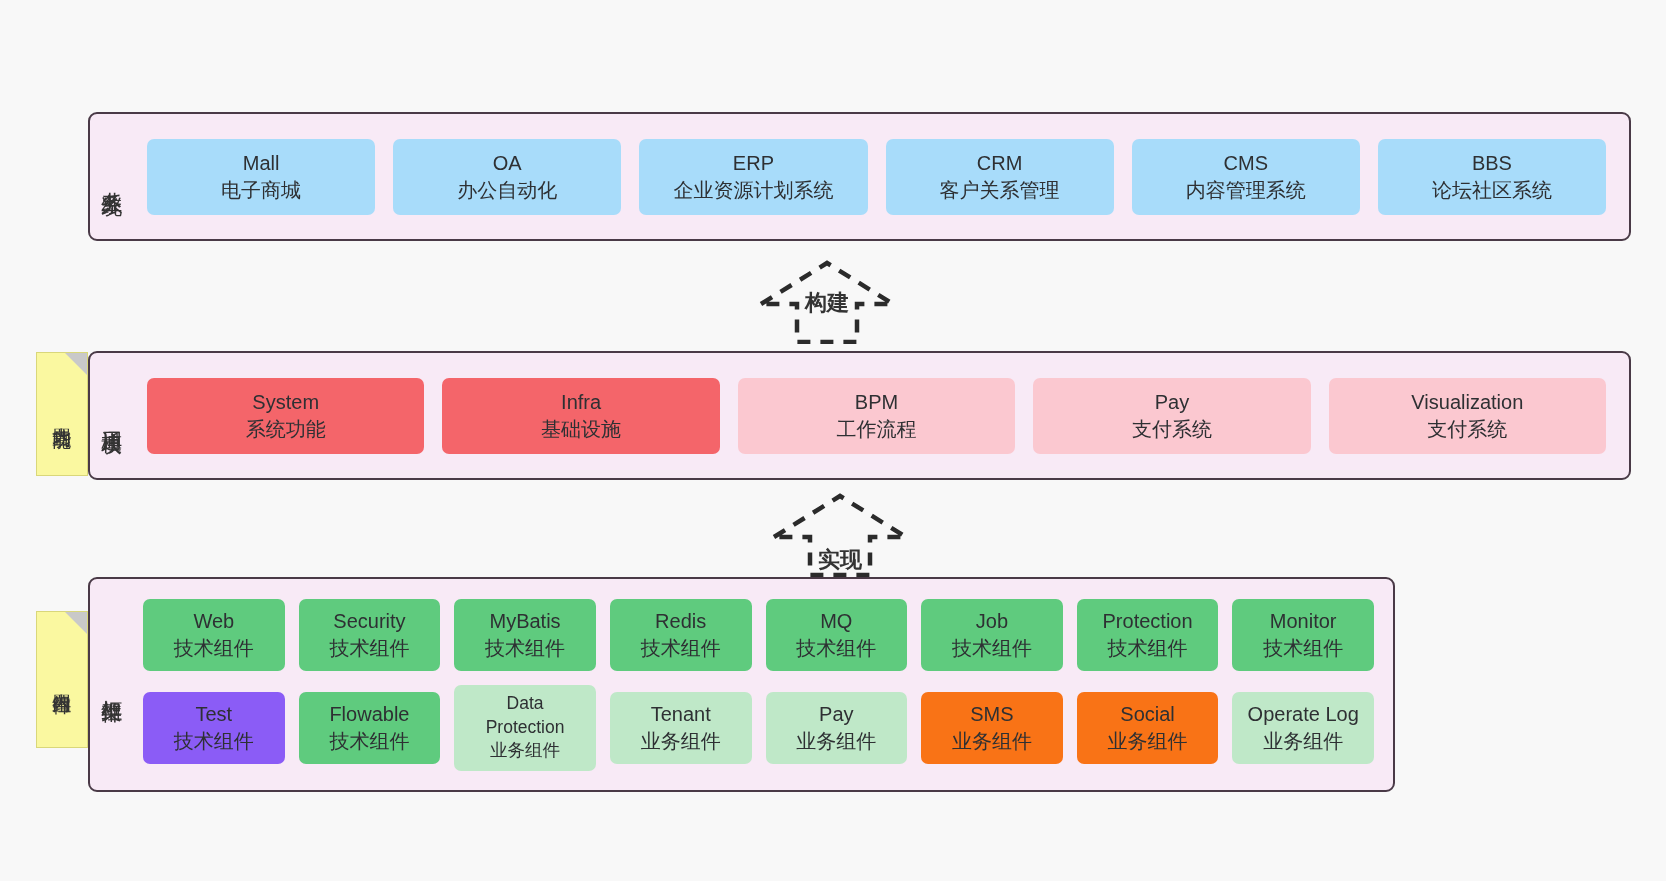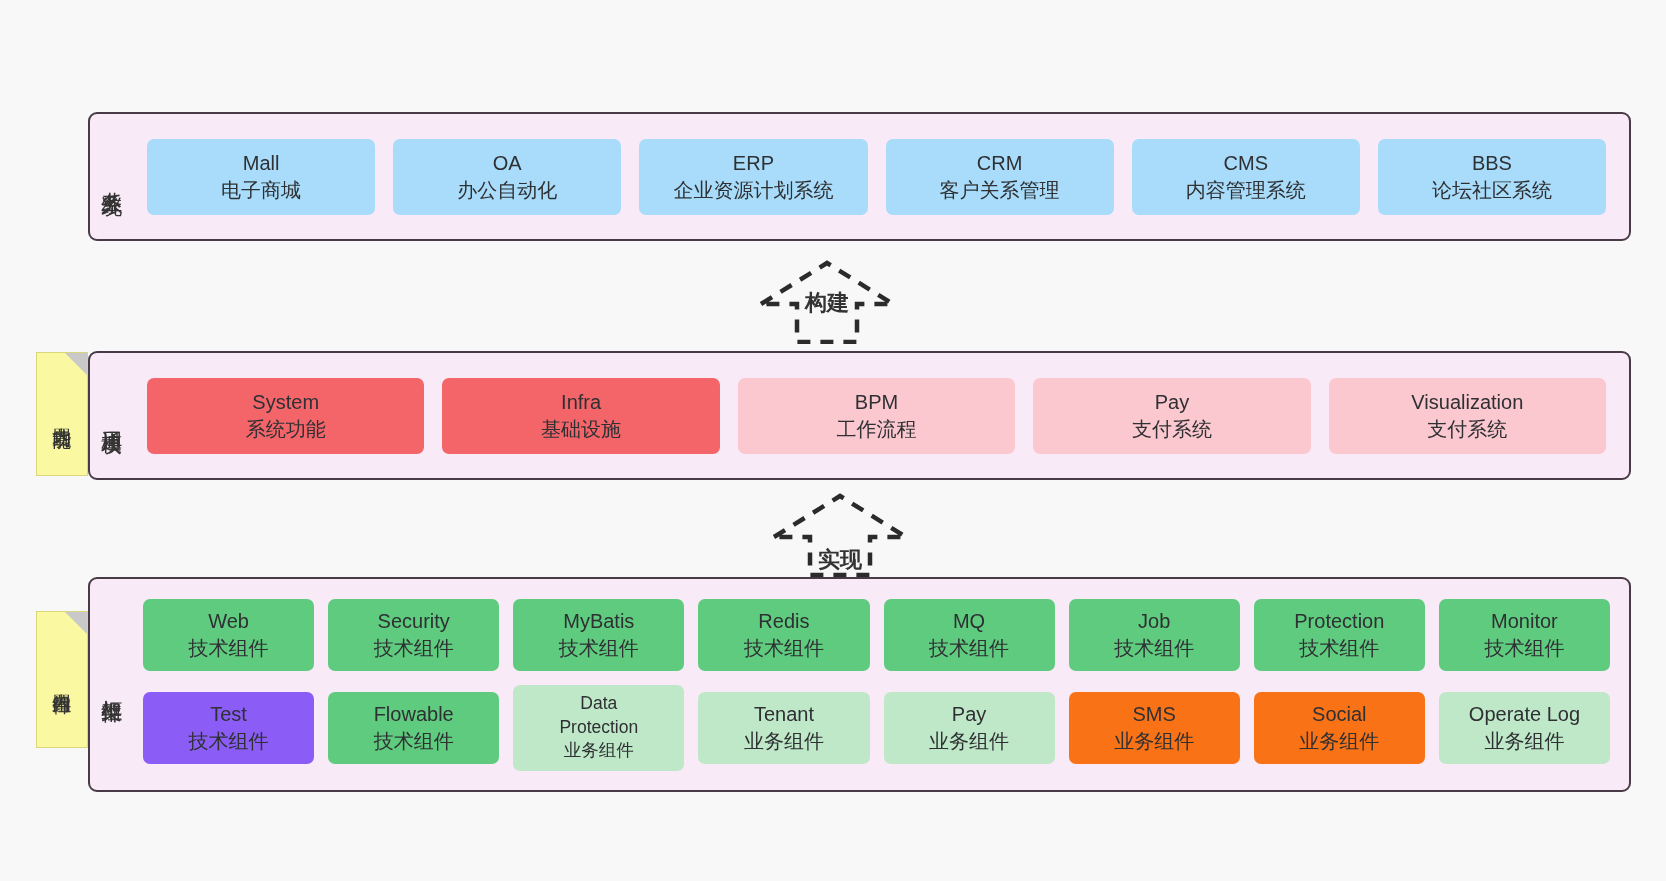--- a/index.html
+++ b/index.html
@@ -74,21 +74,21 @@
   #layer-business{left:88px;top:112px;width:1543px;height:129px;}
   #layer-business .layer-body{padding:0 14px 0 4px;}
   #layer-business .card{flex:1 1 0;height:76px;margin:0 9px;}
 
   
   #layer-modules{left:88px;top:351px;width:1543px;height:129px;}
   #layer-modules .layer-body{padding:0 14px 0 4px;}
   #layer-modules .card{flex:1 1 0;height:76px;margin:0 9px;}
 
   
-  #layer-framework{left:88px;top:577px;width:1543px;height:215px;}
+  #layer-framework{left:88px;top:577px;width:1307px;height:215px;}
   #layer-framework .layer-body{
      flex-direction:column;justify-content:center;padding:0 12px 0 2px;gap:14px;}
   #layer-framework .row{align-items:center;}
   #layer-framework .card{flex:1 1 0;height:72px;margin:0 7px;}
   #layer-framework .row.second .card{height:72px;}
   #layer-framework .row.second .card.tall{height:86px;font-size:17.5px;}
 
   
   .sticky{
     position:absolute;

